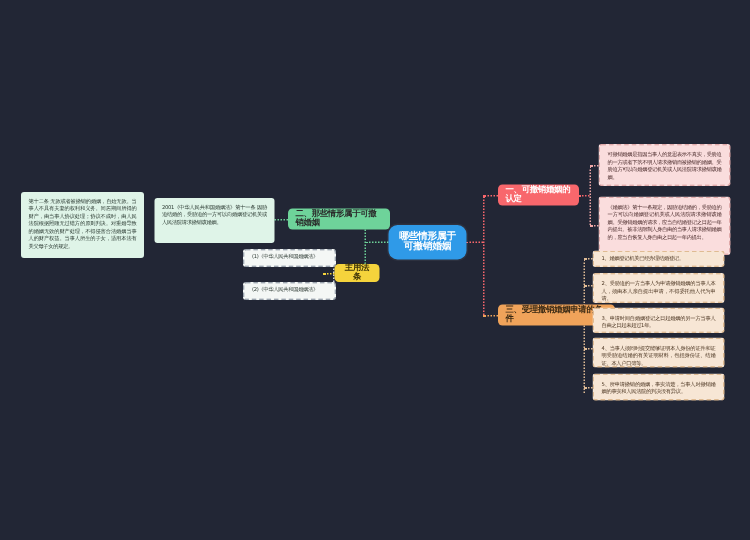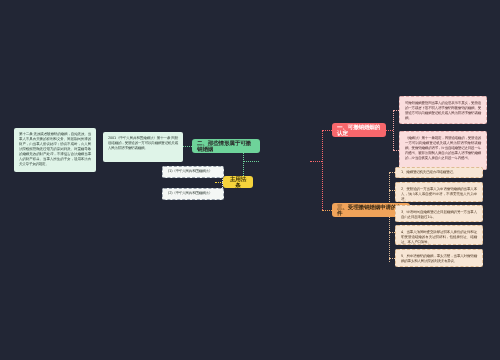--- a/index.html
+++ b/index.html
@@ -84,20 +84,23 @@
   <div class="ln h" style="left:393px;top:150px;width:6px;border-top-color:#f0a8a8;"></div>
 
   <div class="ln h" style="left:410px;top:210px;width:6px;border-top-color:#f0a35a;"></div>
   <div class="ln v" style="left:389px;top:172px;height:90px;border-left-color:#e0bb95;"></div>
   <div class="ln h" style="left:389px;top:172px;width:6px;border-top-color:#e0bb95;"></div>
   <div class="ln h" style="left:389px;top:190px;width:6px;border-top-color:#e0bb95;"></div>
   <div class="ln h" style="left:389px;top:212px;width:6px;border-top-color:#e0bb95;"></div>
   <div class="ln h" style="left:389px;top:232px;width:6px;border-top-color:#e0bb95;"></div>
   <div class="ln h" style="left:389px;top:258px;width:6px;border-top-color:#e0bb95;"></div>
 
+  <div class="node root" style="left:259px;top:150px;width:52px;">
+    <span class="tx">哪些情形属于可撤销婚姻</span>
+  </div>
 
   <div class="node card mint" style="left:14px;top:128px;width:82px;height:44px;">
     <span class="tx">第十二条 无效或者被撤销的婚姻，自始无效。当事人不具有夫妻的权利和义务。同居期间所得的财产，由当事人协议处理；协议不成时，由人民法院根据照顾无过错方的原则判决。对重婚导致的婚姻无效的财产处理，不得侵害合法婚姻当事人的财产权益。当事人所生的子女，适用本法有关父母子女的规定。</span>
   </div>
 
   <div class="node card mint" style="left:103px;top:132px;width:80px;height:30px;">
     <span class="tx">2001《中华人民共和国婚姻法》第十一条 因胁迫结婚的，受胁迫的一方可以向婚姻登记机关或人民法院请求撤销该婚姻。</span>
   </div>
 
   <div class="node chip green" style="left:192px;top:139px;width:68px;height:14px;">

